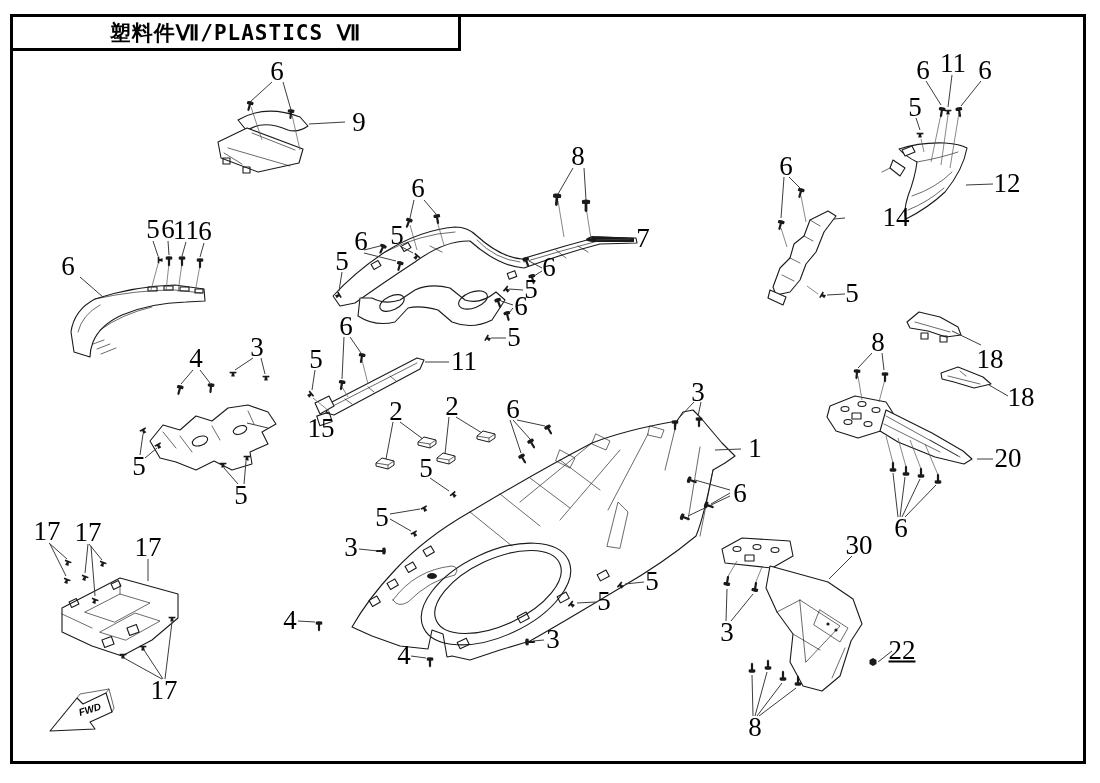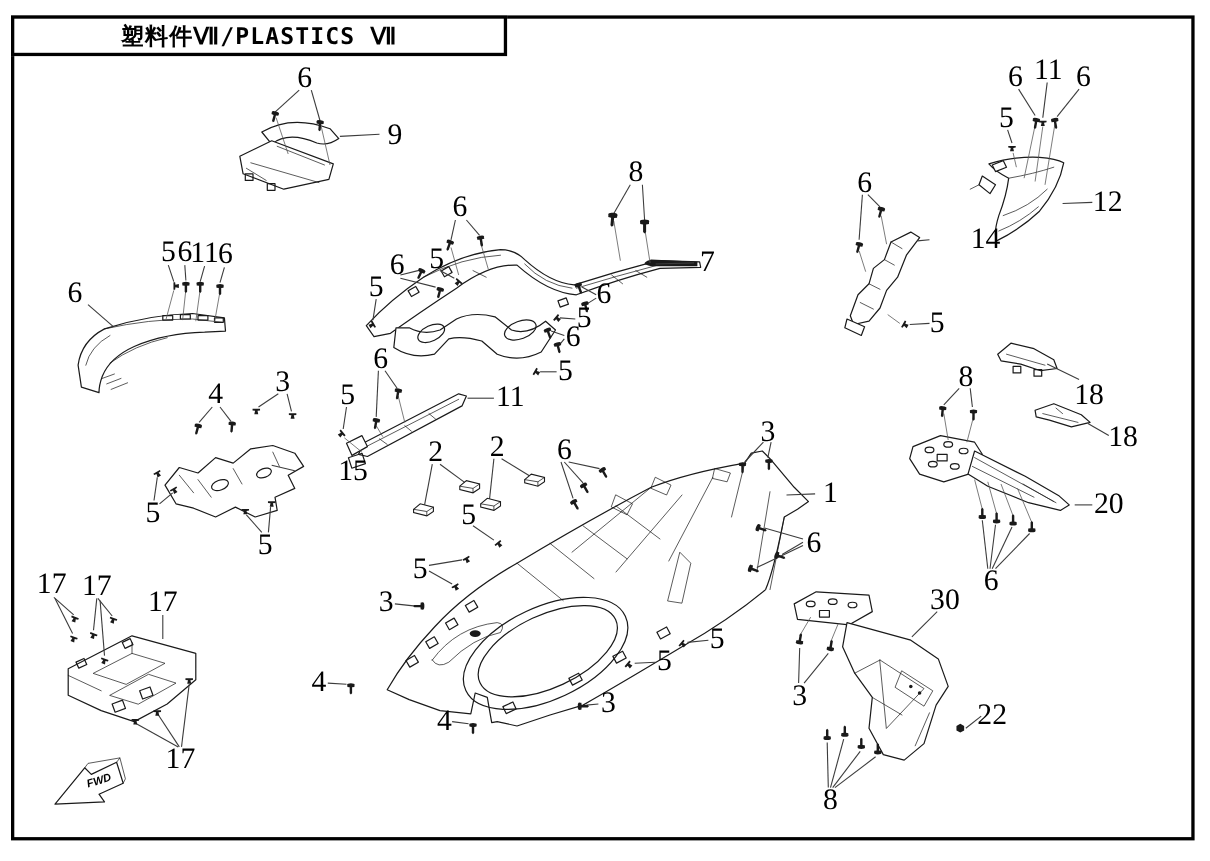--- a/index.html
+++ b/index.html
@@ -476,20 +476,20 @@
       <span class="callout" style="left: 786px; top: 166px;">6</span>
       <span class="callout" style="left: 896px; top: 217px;">14</span>
       <span class="callout" style="left: 852px; top: 293px;">5</span>
       <span class="callout" style="left: 990px; top: 359px;">18</span>
       <span class="callout" style="left: 878px; top: 342px;">8</span>
       <span class="callout" style="left: 1021px; top: 397px;">18</span>
       <span class="callout" style="left: 1008px; top: 458px;">20</span>
       <span class="callout" style="left: 901px; top: 528px;">6</span>
       <span class="callout" style="left: 859px; top: 545px;">30</span>
       <span class="callout" style="left: 727px; top: 632px;">3</span>
-      <span class="callout" style="left: 902px; top: 650px;">22</span>
+      <span class="callout" style="left: 902px; top: 650px; text-decoration: underline;">22</span>
       <span class="callout" style="left: 755px; top: 727px;">8</span>
       <span class="callout" style="left: 47px; top: 531px;">17</span>
       <span class="callout" style="left: 88px; top: 532px;">17</span>
       <span class="callout" style="left: 148px; top: 547px;">17</span>
       <span class="callout" style="left: 164px; top: 690px;">17</span>
     </div>
 </div>
 
 </body></html>

